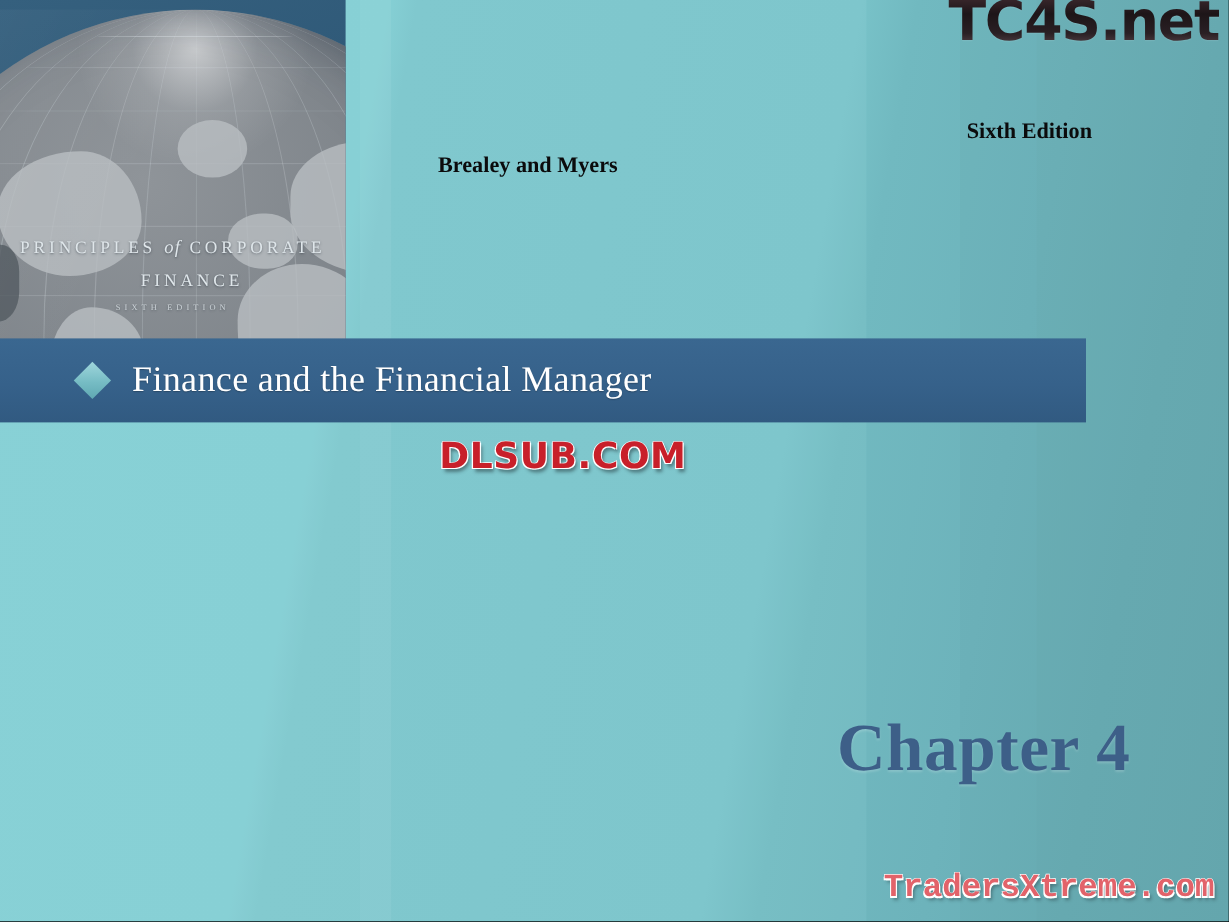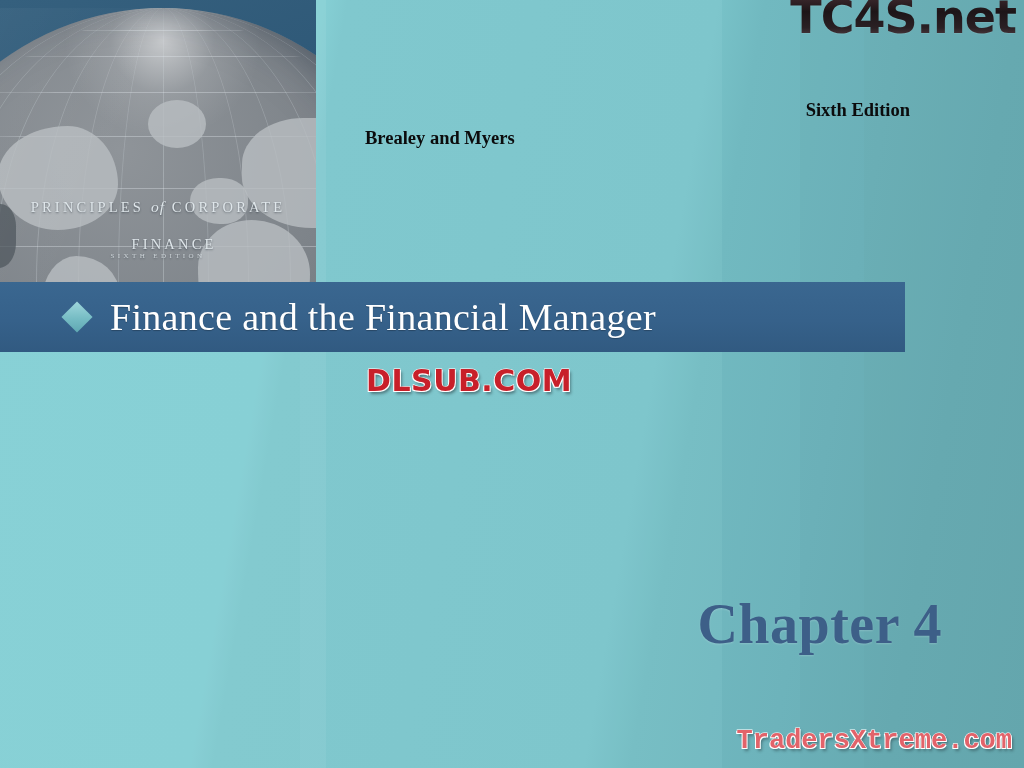--- a/index.html
+++ b/index.html
@@ -35,21 +35,21 @@
   .band.b3 { left: 326px; width: 396px; background: rgba(255,255,255,0.030); }
   .band.b4 { left: 722px; width: 78px;  background: rgba(0,0,0,0.012); }
   .band.b5 { left: 800px; width: 64px;  background: rgba(0,0,0,0.030); }
   .band.b6 { left: 864px; width: 160px; background: rgba(0,0,0,0.045); }
 
   
   #cover {
     position: absolute;
     left: 0;
     top: 0;
-    width: 316px;
+    width: 288px;
     height: 283px;
     overflow: hidden;
     background: linear-gradient(160deg, #35607e 0%, #2f5978 45%, #27496a 100%);
   }
   #cover .globe {
     position: absolute;
     left: -110px;
     top: 8px;
     width: 545px;
     height: 545px;
@@ -96,21 +96,21 @@
     position: absolute;
     left: 0; right: 0;
     text-align: center;
     color: #dfe6ea;
     text-shadow: 0 1px 2px rgba(30,40,50,0.5);
     font-family: "Liberation Serif", serif;
     white-space: nowrap;
   }
   #cover .ct1 { top: 198px; font-size: 14.5px; letter-spacing: 3.2px; }
   #cover .ct1 em { font-style: italic; font-size: 15.5px; letter-spacing: 1px; }
-  #cover .ct2 { top: 236px; font-size: 14.5px; letter-spacing: 3.2px; margin-left: 32px; }
+  #cover .ct2 { top: 226px; font-size: 14.5px; letter-spacing: 3.2px; margin-left: 32px; }
   #cover .ct3 { top: 252px; font-size: 7px; letter-spacing: 3.4px; opacity: 0.78; }
   #cover .glare {
     position: absolute;
     left: 0; top: 0; right: 0; bottom: 0;
     pointer-events: none;
     background: linear-gradient(115deg, rgba(255,255,255,0.06) 0%, rgba(255,255,255,0) 38%);
   }
 
   
   #booktitle {
@@ -158,21 +158,21 @@
   #titlebar .bullet {
     width: 22px;
     height: 22px;
     margin-left: 66px;
     margin-right: 22px;
     background: linear-gradient(135deg, #9fd6dc 0%, #76bcc4 55%, #5fa8b2 100%);
     transform: rotate(45deg);
     flex: 0 0 auto;
   }
   #titlebar .slidetitle {
-    font-size: 38px;
+    font-size: 30px;
     color: #ffffff;
     white-space: nowrap;
     text-shadow: 0 1px 1px rgba(0,0,0,0.25);
     letter-spacing: 0.3px;
   }
 
   
   #chapter {
     position: absolute;
     right: 82px;

